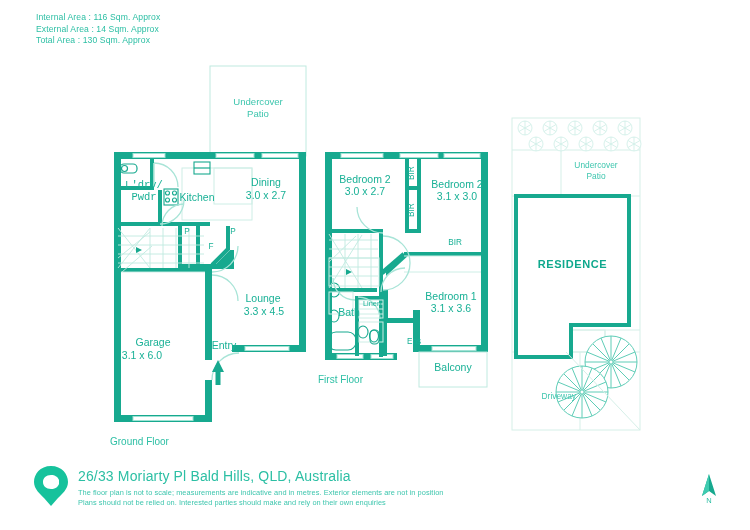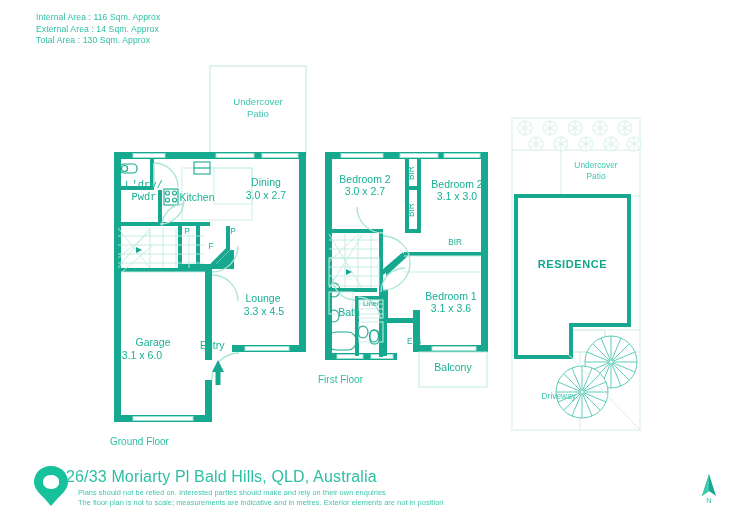--- a/index.html
+++ b/index.html
@@ -18,21 +18,21 @@
   
   .lbl{position:absolute;color:#19b196;text-align:center;line-height:11.5px;white-space:pre;}
   .lbl.room{font-size:10.5px;}
   .lbl.small{font-size:8.2px;}
   .lbl.tiny{font-size:7.4px;}
   .lbl.floorname{font-size:10px;color:#2cbfa4;}
   .lbl.patio{font-size:9.6px;color:#3ec6ae;line-height:12px;}
   .lbl.site{font-size:8.4px;color:#3ec6ae;line-height:11px;}
   .lbl.residence{font-size:11px;font-weight:bold;letter-spacing:.6px;color:#0fa88d;}
   .vert{writing-mode:vertical-rl;text-orientation:mixed;transform:rotate(180deg);}
-  #addr{left:66px;top:468px;font-size:16px;color:#2cbfa4;letter-spacing:.15px;}
+  #addr{left:78px;top:468px;font-size:14px;color:#2cbfa4;letter-spacing:.15px;}
   #disc{left:78px;top:488px;font-size:7.4px;color:#3ec6ae;line-height:9.6px;letter-spacing:.05px;}
   #compass{left:696px;top:470px;width:26px;height:40px;}
   #compass .nlab{position:absolute;left:0;top:26px;width:26px;text-align:center;font-size:7.5px;color:#2cbfa4;}
 </style>
 </head>
 <body>
 
 <div id="stage">
 
   <div class="abs" id="area-notes">
@@ -332,21 +332,21 @@
   <div class="lbl small" style="left:178px;top:226px;width:18px;">P</div>
   <div class="lbl small" style="left:202px;top:241px;width:18px;">F</div>
   <div class="lbl small" style="left:224px;top:226px;width:18px;">P</div>
 
   <div class="lbl room" style="left:226px;top:293px;width:74px;">Lounge</div>
   <div class="lbl room" style="left:224px;top:306px;width:80px;">3.3 x 4.5</div>
 
   <div class="lbl room" style="left:110px;top:337px;width:86px;">Garage</div>
   <div class="lbl room" style="left:96px;top:350px;width:92px;">3.1 x 6.0</div>
 
-  <div class="lbl room" style="left:200px;top:340px;width:48px;text-align:left;">Entry</div>
+  <div class="lbl room" style="left:200px;top:340px;width:48px;text-align:center;">Entry</div>
 
   <div class="lbl floorname" style="left:110px;top:436px;width:120px;text-align:left;">Ground Floor</div>
 
   <div class="lbl room" style="left:328px;top:174px;width:74px;">Bedroom 2</div>
   <div class="lbl room" style="left:328px;top:186px;width:74px;">3.0 x 2.7</div>
 
   <div class="lbl room" style="left:424px;top:179px;width:66px;">Bedroom 2</div>
   <div class="lbl room" style="left:424px;top:191px;width:66px;">3.1 x 3.0</div>
 
   <div class="lbl small vert" style="left:406px;top:160px;height:26px;width:14px;">BIR</div>
@@ -364,21 +364,21 @@
 
   <div class="lbl floorname" style="left:318px;top:374px;width:120px;text-align:left;">First Floor</div>
 
   <div class="lbl site" style="left:556px;top:160px;width:80px;">Undercover
 Patio</div>
   <div class="lbl residence" style="left:516px;top:259px;width:113px;">RESIDENCE</div>
   <div class="lbl site" style="left:516px;top:391px;width:60px;text-align:right;">Driveway</div>
 
   <div class="abs" id="addr">26/33 Moriarty Pl Bald Hills, QLD, Australia</div>
   <div class="abs" id="disc">
+    <div>The floor plan is not to scale; measurements are indicative and in metres. Exterior elements are not in position</div>
     <div>Plans should not be relied on. Interested parties should make and rely on their own enquiries</div>
-    <div>The floor plan is not to scale; measurements are indicative and in metres. Exterior elements are not in position</div>
   </div>
 
   <div class="abs" id="compass">
     <div class="nlab">N</div>
   </div>
 
 </div>
 
 </body></html>

